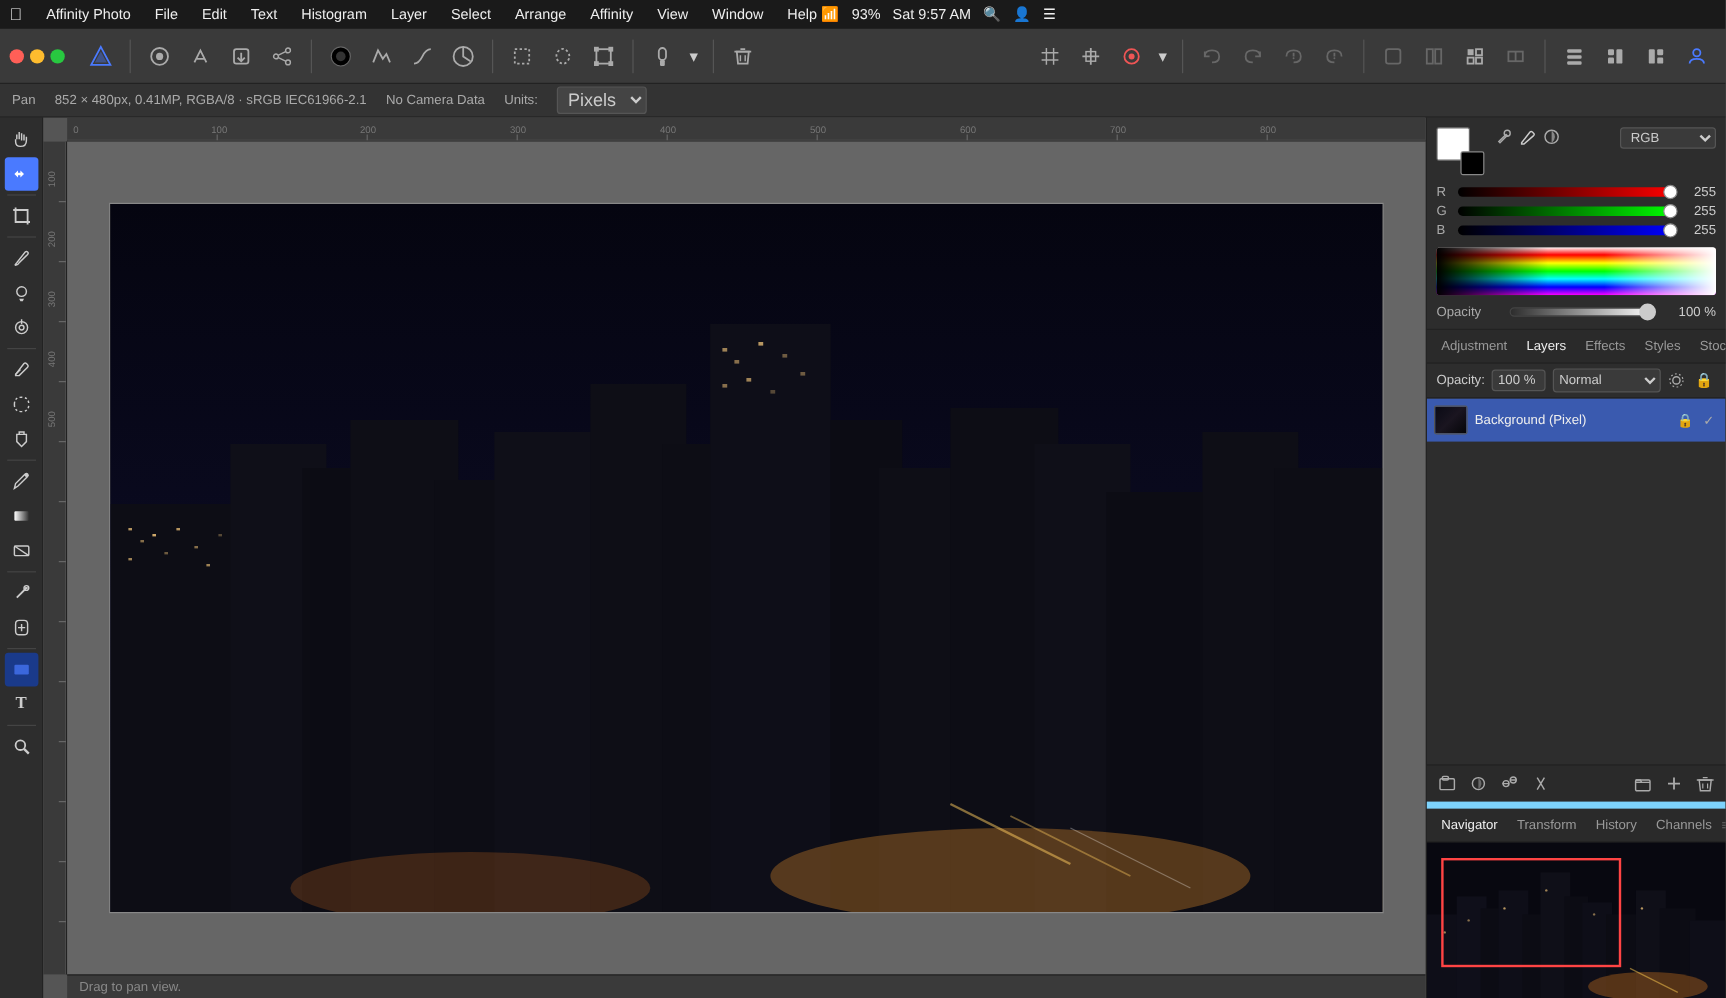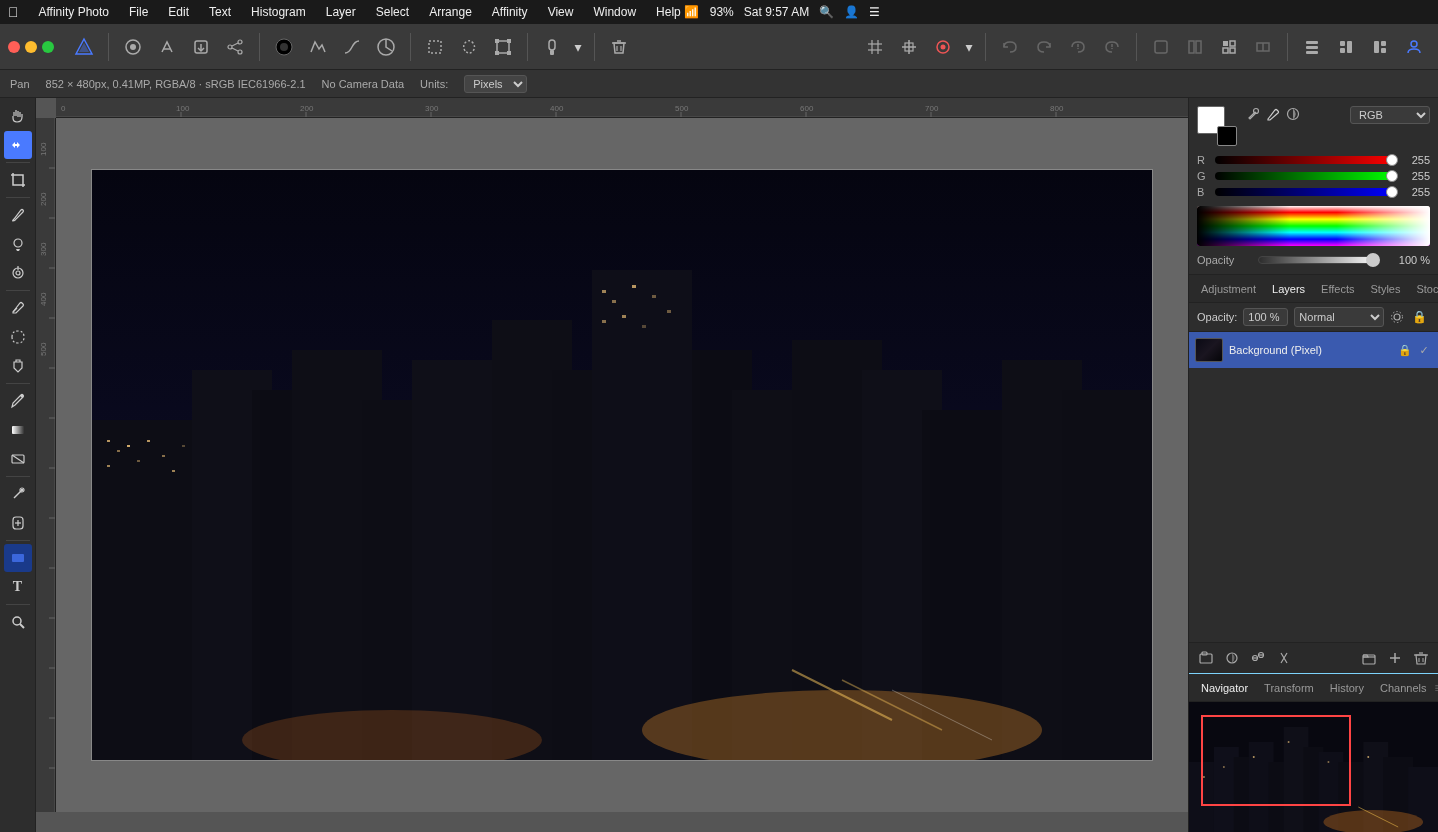--- a/index.html
+++ b/index.html
@@ -32,21 +32,21 @@
     .toolbar-group { display: flex; align-items: center; gap: 2px; }
 
     
     .info-bar {
       width: 100%; height: 28px; background: #333;
       display: flex; align-items: center; padding: 0 10px; gap: 16px;
       border-bottom: 1px solid #222; font-size: 11px; color: #aaa;
     }
     .units-select {
       background: #444; border: 1px solid #555; color: #ccc;
-      font-size: 11px; padding: 1px 4px; border-radius: 3px;
+      font-size: 15px; padding: 1px 4px; border-radius: 3px;
     }
 
     
     .content-area {
       display: flex; width: 100%; height: calc(832px - 24px - 46px - 28px);
     }
 
     
     .tool-panel {
       width: 36px; background: #2d2d2d;
@@ -219,21 +219,21 @@
     .layers-footer {
       display: flex; align-items: center; padding: 4px 6px; gap: 4px;
       border-top: 1px solid #222; background: #2a2a2a;
     }
     .layers-footer-btn {
       width: 22px; height: 22px; background: transparent; border: none;
       color: #aaa; cursor: pointer; font-size: 13px; display: flex; align-items: center; justify-content: center;
     }
 
     
-    .navigator-panel { border-top: 1px solid #7dd3fc; }
+    .navigator-panel { border-top: 6px solid #7dd3fc; }
     .navigator-tabs {
       display: flex; align-items: center; background: #2a2a2a;
       border-bottom: 1px solid #222; padding: 0 4px; height: 28px;
     }
     .navigator-tab { padding: 4px 8px; cursor: pointer; color: #999; font-size: 11px; }
     .navigator-tab.active { color: #eee; }
     .navigator-tab-more { margin-left: auto; color: #666; }
 
     .zoom-row {
       display: flex; align-items: center; padding: 4px 8px; gap: 6px;
@@ -800,20 +800,23 @@
           <line x1="750" y1="510" x2="850" y2="560" stroke="#ffcc60" stroke-width="1.5" opacity="0.4"></line>
           <line x1="800" y1="520" x2="900" y2="570" stroke="#ffffff" stroke-width="1" opacity="0.3"></line>
 
           <circle cx="620" cy="690" r="4" fill="#ff3030" opacity="0.7"></circle>
           <circle cx="640" cy="695" r="3" fill="#ff4444" opacity="0.6"></circle>
           <circle cx="600" cy="700" r="3" fill="#ff2020" opacity="0.5"></circle>
         </svg>
       </div>
     </div>
 
+    <div class="status-bar">
+      <span>Drag to pan view.</span>
+    </div>
   </div>
 
   <div class="right-panel">
 
 
     <div class="color-panel">
       <div style="display:flex;align-items:flex-start;gap:8px;margin-bottom:8px;">
         <div class="fg-bg-swatches">
           <div class="fg-swatch"></div>
           <div class="bg-swatch"></div>

